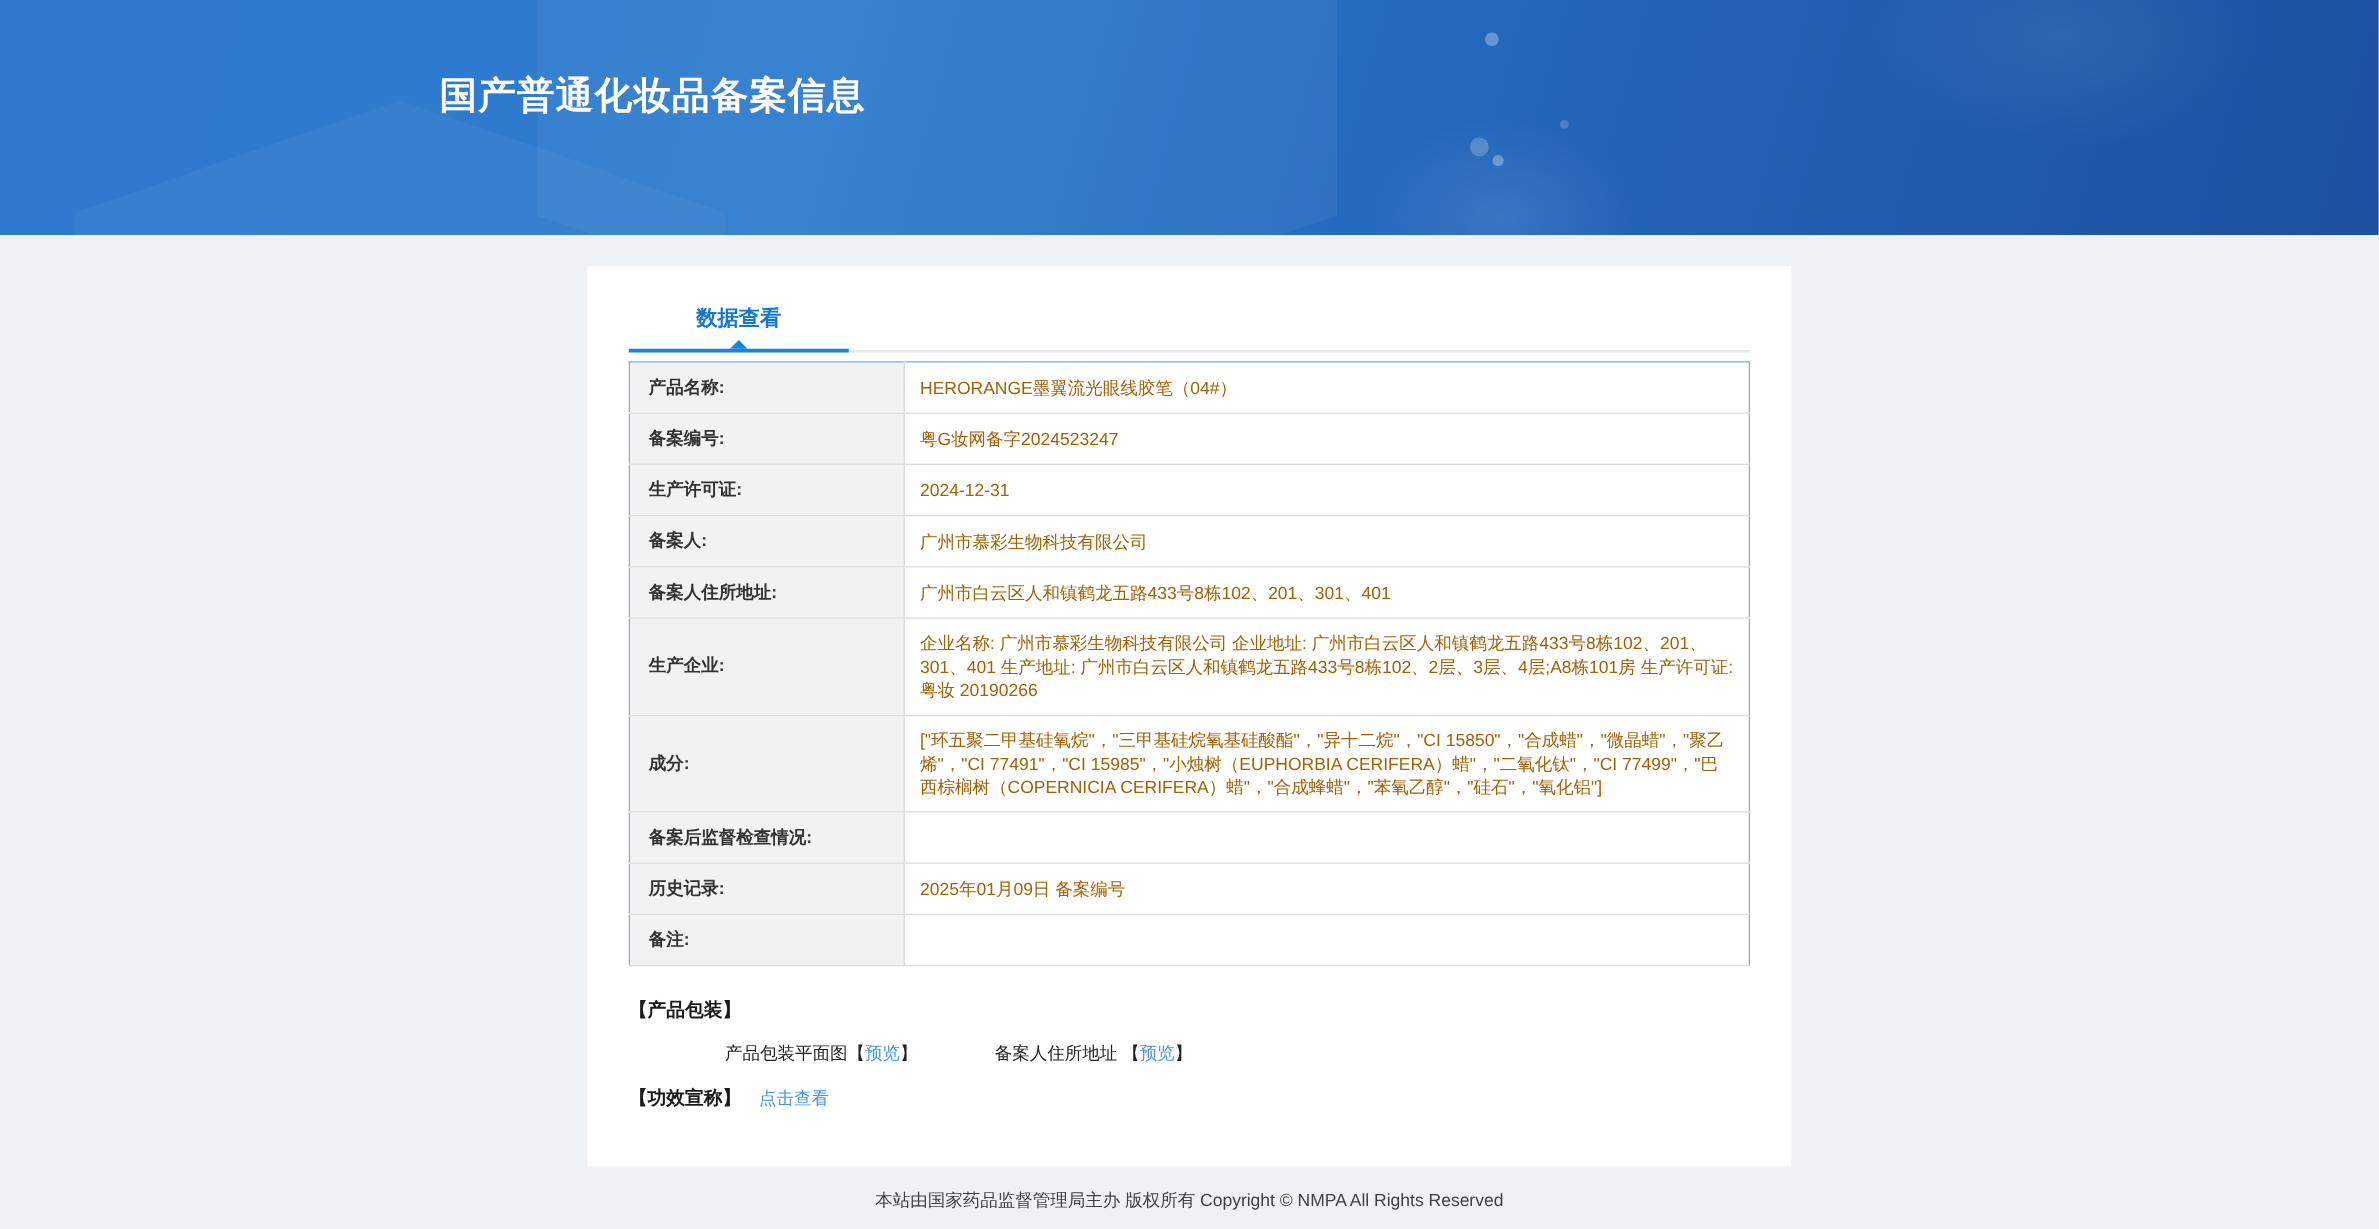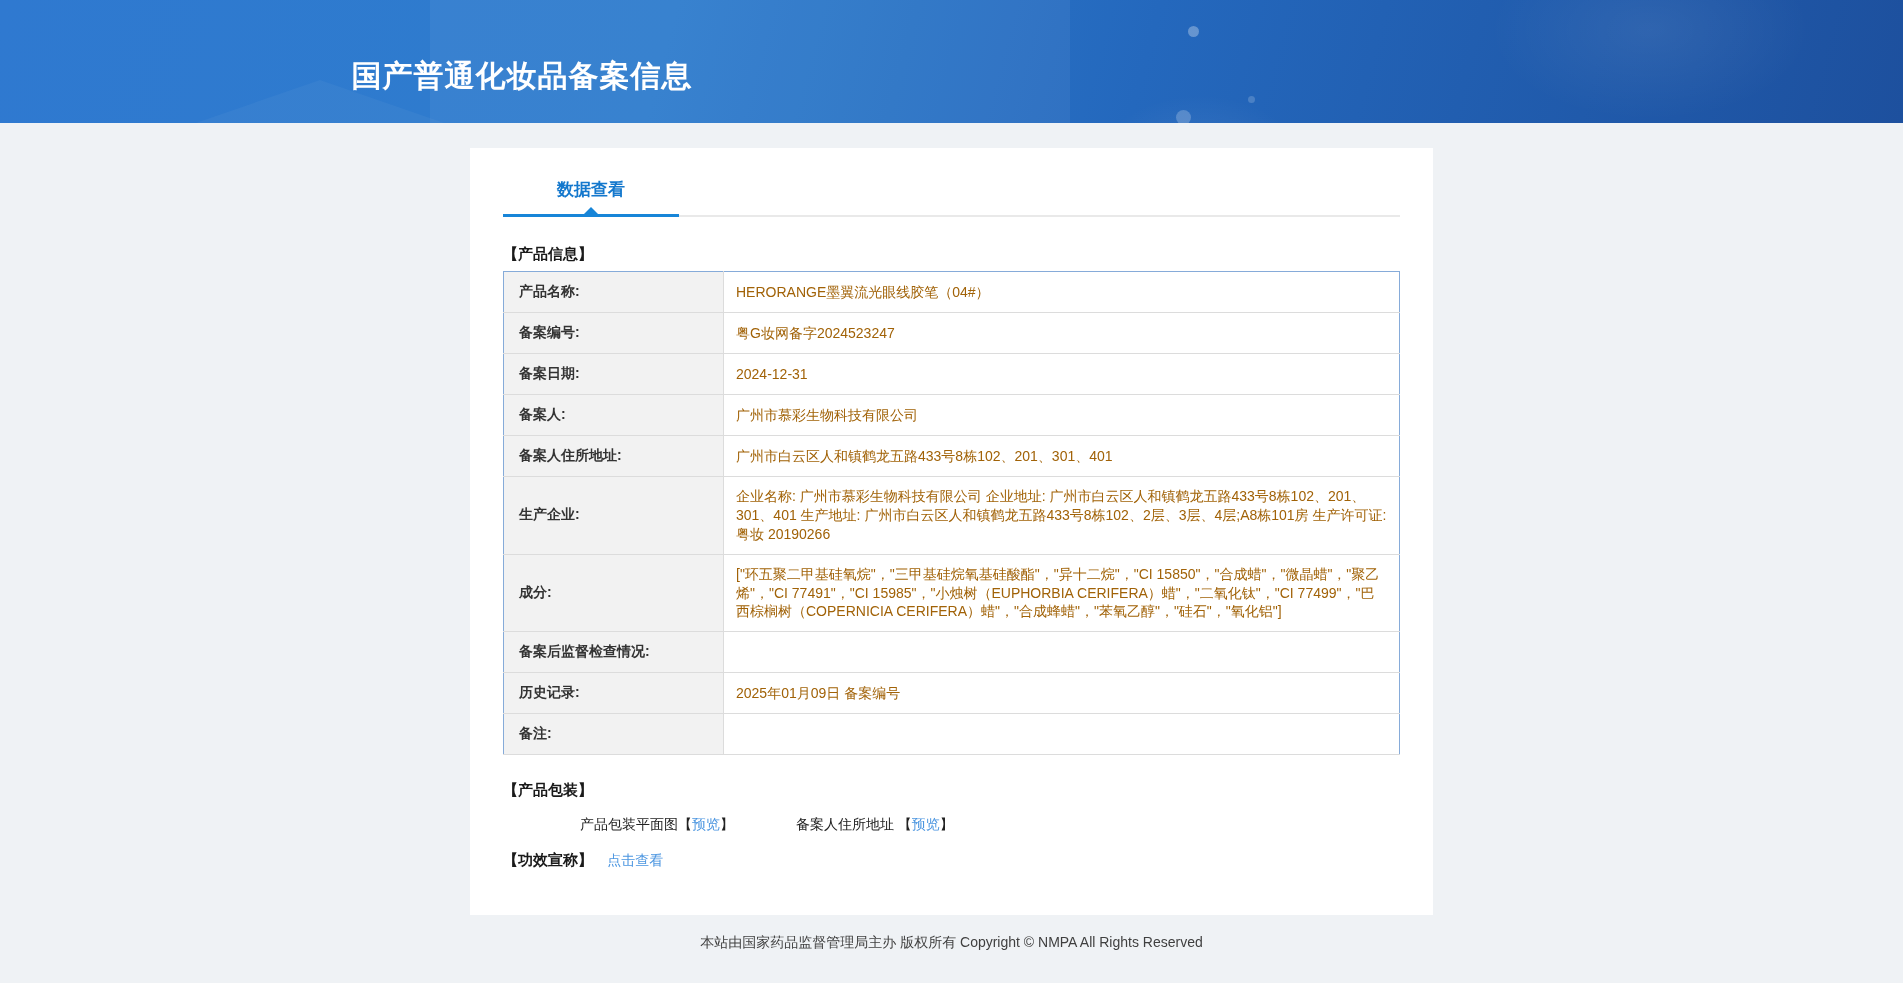--- a/index.html
+++ b/index.html
@@ -5,21 +5,21 @@
   * { margin:0; padding:0; box-sizing:border-box; }
   html,body { height:100%; }
   body {
     font-family:"Liberation Sans","DejaVu Sans",sans-serif;
     background:#eff2f5;
     min-height:983px;
     color:#333;
   }
   
   .hero {
-    height:123px;
+    height:188px;
     background:linear-gradient(105deg,#2f79d0 0%,#2e7ccd 35%,#2468bd 60%,#1d509e 100%);
     position:relative;
     overflow:hidden;
   }
   .hero .container { position:relative; z-index:2; }
   .hero-title {
     color:#ffffff;
     font-size:30px;
     font-weight:bold;
     letter-spacing:1px;
@@ -162,34 +162,33 @@
     <div class="hero-title">国产普通化妆品备案信息</div>
   </div>
 </div>
 
 <div class="card">
 
   <div class="tabs">
     <div class="tab">数据查看</div>
   </div>
 
-  <div class="section-title">【产品信息】</div>
 
   <table class="info-table">
     <tbody>
       <tr>
         <th>产品名称:</th>
         <td>HERORANGE墨翼流光眼线胶笔（04#）</td>
       </tr>
       <tr>
         <th>备案编号:</th>
         <td>粤G妆网备字2024523247</td>
       </tr>
       <tr>
-        <th>备案日期:</th>
+        <th>生产许可证:</th>
         <td>2024-12-31</td>
       </tr>
       <tr>
         <th>备案人:</th>
         <td>广州市慕彩生物科技有限公司</td>
       </tr>
       <tr>
         <th>备案人住所地址:</th>
         <td>广州市白云区人和镇鹤龙五路433号8栋102、201、301、401</td>
       </tr>

